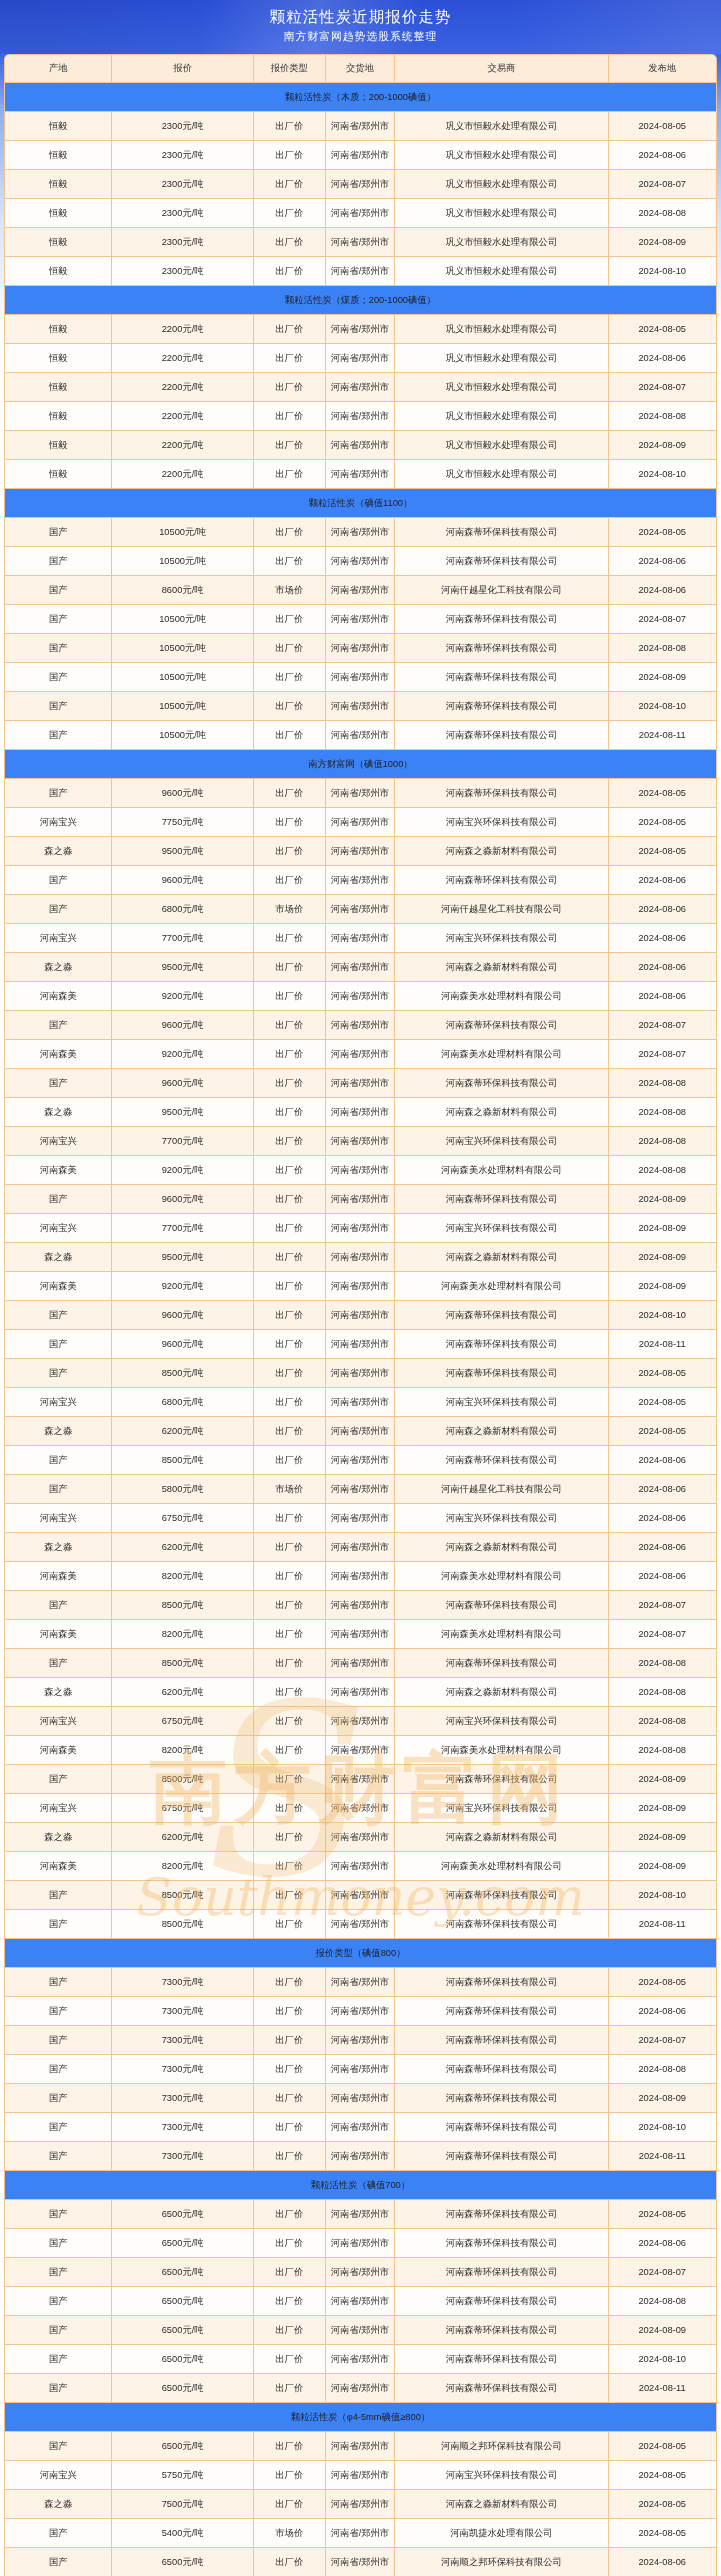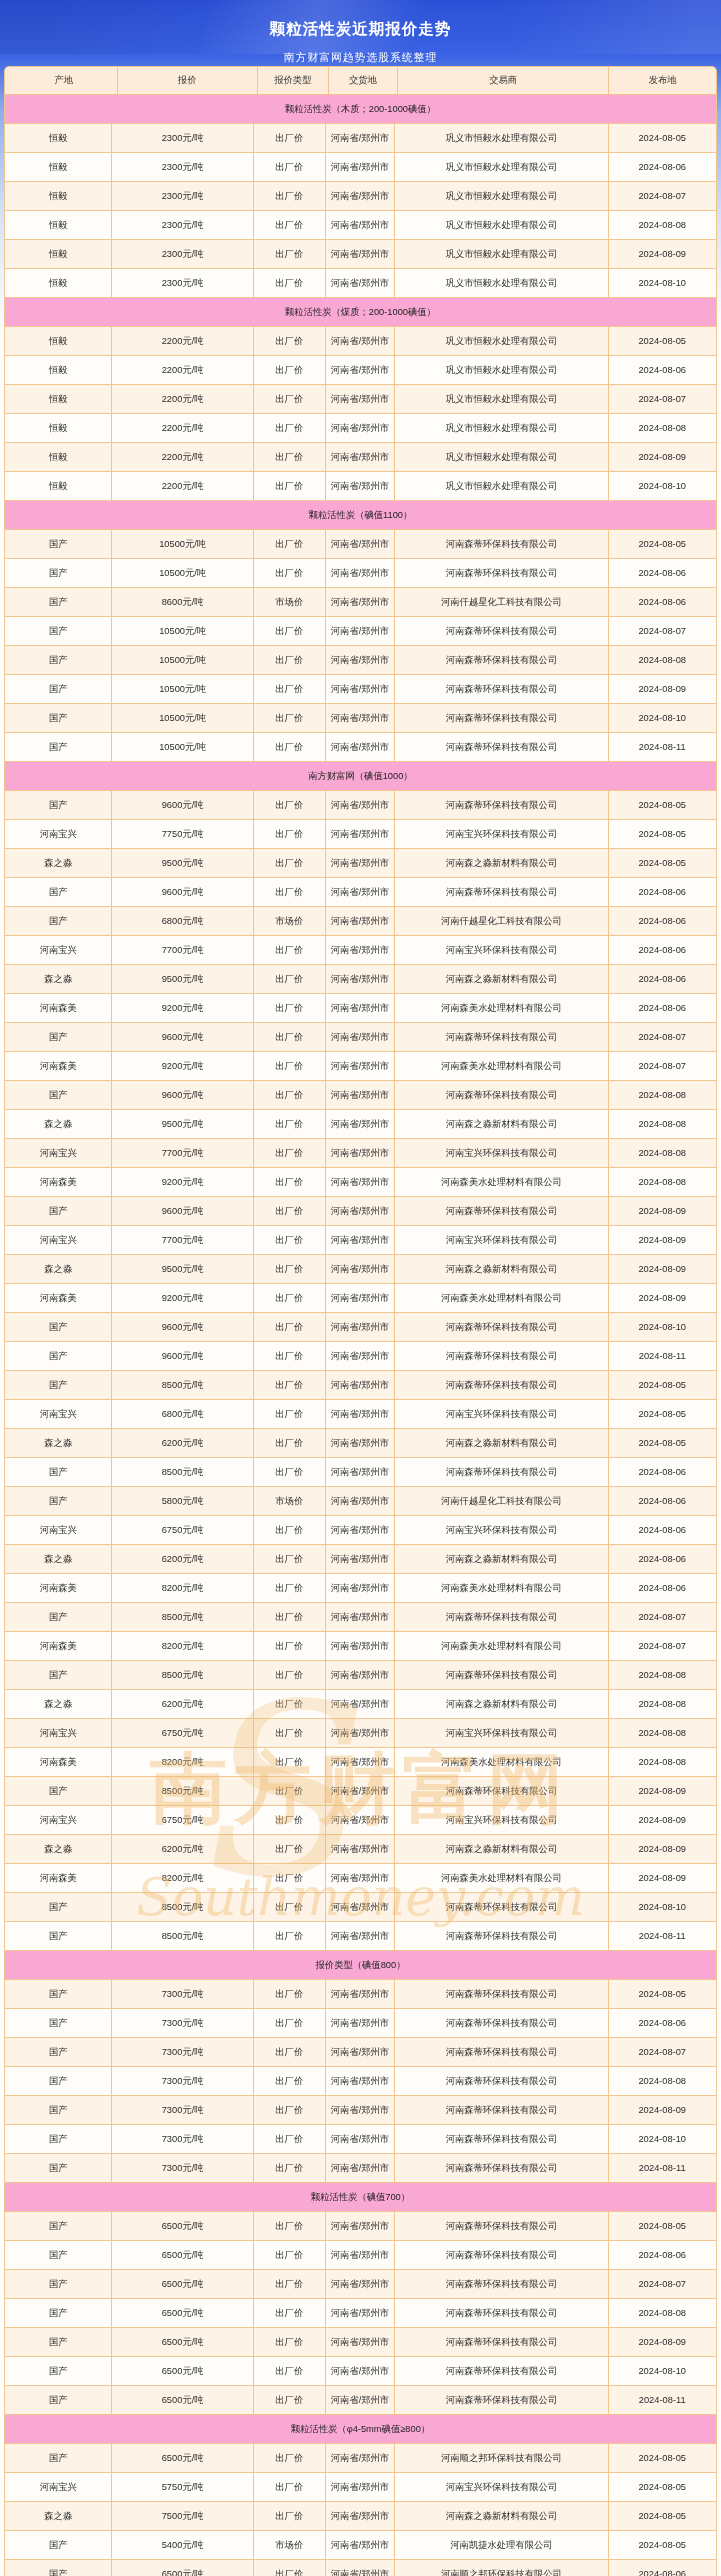--- a/index.html
+++ b/index.html
@@ -18,52 +18,51 @@
     content:""; position:absolute; top:0; left:0; right:0; height:54px;
     background:
       linear-gradient(100deg, rgba(255,255,255,0) 28%, rgba(255,255,255,.14) 44%, rgba(255,255,255,0) 58%),
       linear-gradient(75deg, rgba(10,20,90,.10) 8%, rgba(255,255,255,0) 38%),
       linear-gradient(255deg, rgba(255,255,255,.10) 4%, rgba(255,255,255,0) 30%);
   }
   .hero{
     position:relative; z-index:2; height:54px; text-align:center; color:#fff;
   }
   .hero .title{
-    margin:12px; padding-top:8.2px; font-size:15.5px; line-height:18.5px; font-weight:700; letter-spacing:1px;
+    margin:0; padding-top:8.2px; font-size:15.5px; line-height:18.5px; font-weight:400; letter-spacing:1px;
   }
   .hero .subtitle{
     margin:3.1px 0 0 0; font-size:10.8px; line-height:13.4px; font-weight:400; letter-spacing:1px;
   }
   .table-wrap{
     position:relative; z-index:2; margin:0 4.1px;
   }
   .thead{
     display:flex; height:28px; box-sizing:border-box;
     background:#fcecd9;
     border:0.5px solid #f2c48e; border-bottom:none;
     border-radius:5.2px 5.2px 0 0; overflow:hidden;
     font-weight:400;
-    padding-left:6px;
   }
   .cell{
     display:flex; align-items:center; justify-content:center;
     font-size:9.3px; color:#333; text-align:center;
     border-right:0.5px solid #f2c48e;
     box-sizing:border-box; overflow:hidden;
   }
   .cell:last-child{border-right:none;}
   .col0{width:15.1%;} .col1{width:19.9%;} .col2{width:10.1%;}
   .col3{width:9.8%;}  .col4{width:30.0%;} .col5{flex:1;}
   .tbody{
     border:0.5px solid #f2c48e; border-top:none; background:#fffdfa;
   }
   .section-header{
     height:29px; box-sizing:border-box;
     display:flex; align-items:center; justify-content:center;
-    font-size:9.3px; color:#222; background:#f9a8d4;
+    font-size:9.3px; color:#222; background:#3b82f6;
     border-top:0.5px solid #f2c48e;
   }
   .row{
     display:flex; height:29px; box-sizing:border-box;
     border-top:0.5px solid #f2c48e; background:#fffdfa;
   }
   .row.alt{ background:#fdf3e6; }
   .row .cell{ color:#2b2b2b; }
   .watermark{
     position:absolute; top:1738px; left:0; width:100%;

